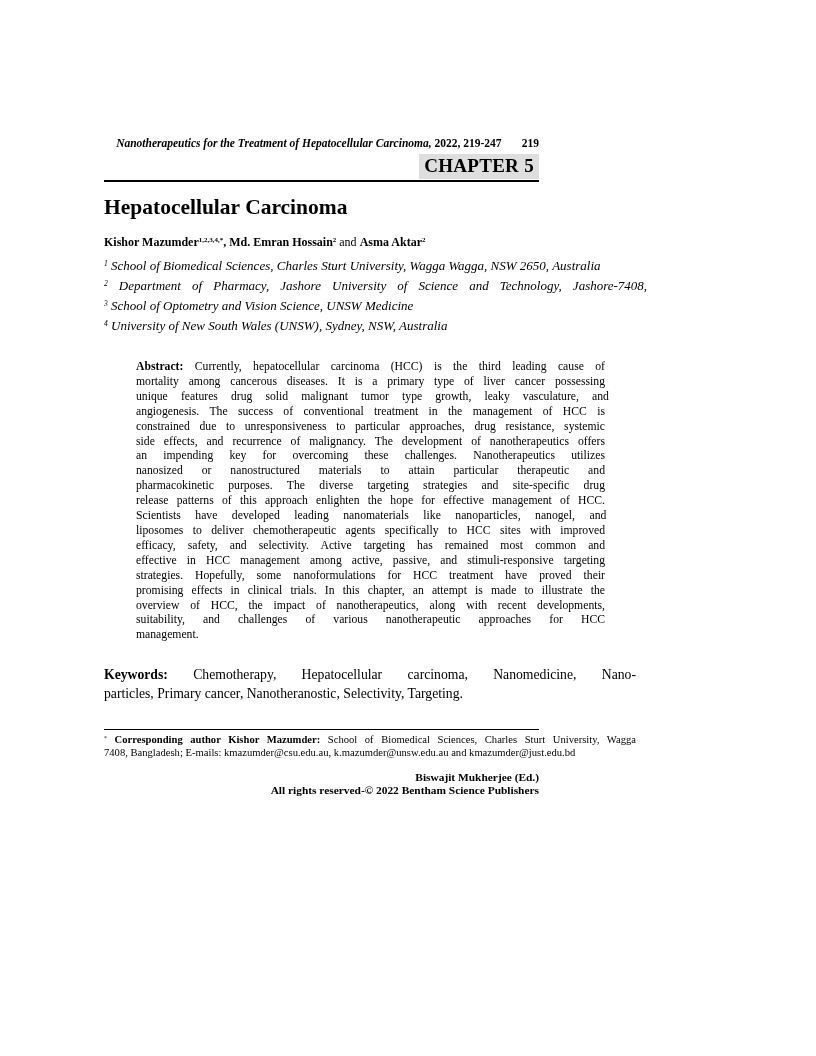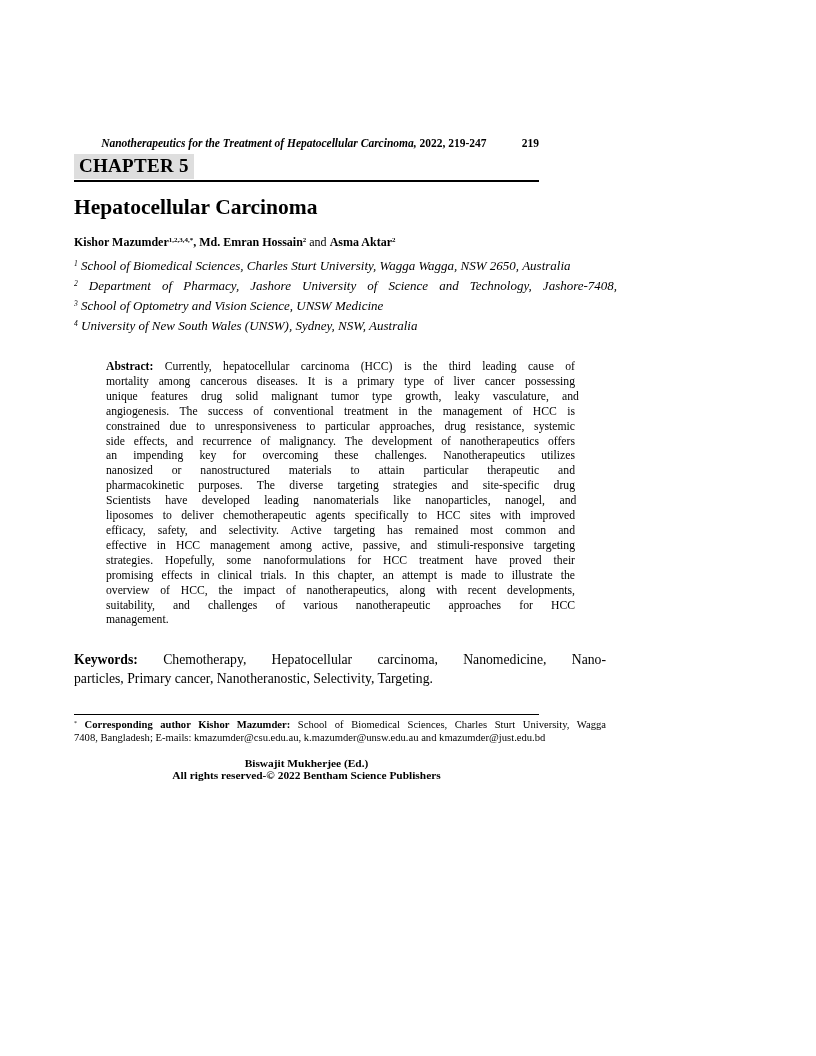--- a/index.html
+++ b/index.html
@@ -1,58 +1,58 @@
 <!DOCTYPE html>
 <html><head>
 <meta charset="utf-8">
 <style>
   html,body { margin:0; padding:0; background:#ffffff; }
   .page {
     position:relative;
     width:680px; height:1056px;
     box-sizing:border-box;
-    padding:137px 141px 0 74px;
+    padding:137px 141px 0 104px;
     background:#ffffff;
     color:#000;
     font-family:"Liberation Serif", serif;
     overflow:hidden;
   }
   .bd { font-weight:bold; }
   .it { font-style:italic; }
   sup { font-size:0.58em; line-height:0; position:relative; top:-0.45em; vertical-align:baseline; }
 
   .ln { white-space:nowrap; }
   .ln-in { display:inline; }
 
   .rhead { display:flex; align-items:baseline; font-size:11.5px; font-weight:bold; }
   .rhead-text { flex:1; text-align:center; }
   .rhead-page { margin-left:8px; }
 
-  .chapter-row { text-align:left; margin-top:5px; }
+  .chapter-row { text-align:right; margin-top:5px; }
   .chapter-chip {
     display:inline-block;
     background:#dedede;
     font-size:19px; font-weight:bold;
     padding:1px 5px 2px 5px;
     letter-spacing:0.3px;
   }
   .rule { border-bottom:2px solid #000; margin-top:1px; }
 
   .title { margin:13px 0 0 0; font-size:21.5px; font-weight:bold; line-height:25.5px; }
   .authors { margin-top:13px; font-size:12px; line-height:17px; }
   .affils { margin-top:7px; }
   .affil { font-style:italic; font-size:13px; line-height:15.5px; margin-bottom:4.5px; }
 
   .abstract { margin:27px 31px 0 32px; font-size:11.7px; line-height:14.9px; }
   .keywords { margin-top:23px; font-size:13.7px; line-height:18.7px; }
 
   .foot-rule { border-top:1.5px solid #000; margin-top:25px; }
   .footnote { margin-top:3px; font-size:10.6px; line-height:13.4px; }
 
-  .footer { margin-top:12px; text-align:center; font-weight:bold; font-size:11.4px; line-height:12.8px; }
+  .footer { margin-top:12px; text-align:right; font-weight:bold; font-size:11.4px; line-height:12.8px; }
 </style>
 </head>
 <body>
 
 <div class="page">
 
   <div class="rhead">
     <span class="rhead-text"><span class="bd it">Nanotherapeutics for the Treatment of Hepatocellular Carcinoma,</span><span class="bd"> 2022, 219-247</span></span>
     <span class="rhead-page">219</span>
   </div>
@@ -88,20 +88,21 @@
   <div class="abstract">
       <div class="ln ln-j"><span class="ln-in" style="word-spacing: 8.45px;"><span class="bd">Abstract:</span><span> Currently, hepatocellular carcinoma (HCC) is the third leading cause of</span></span></div>
       <div class="ln ln-j"><span class="ln-in" style="word-spacing: 6.87px;"><span>mortality among cancerous diseases. It is a primary type of liver cancer possessing</span></span></div>
       <div class="ln ln-j"><span class="ln-in" style="word-spacing: 10.16px;"><span>unique features drug solid malignant tumor type growth, leaky vasculature, and</span></span></div>
       <div class="ln ln-j"><span class="ln-in" style="word-spacing: 7.42px;"><span>angiogenesis. The success of conventional treatment in the management of HCC is</span></span></div>
       <div class="ln ln-j"><span class="ln-in" style="word-spacing: 6.71px;"><span>constrained due to unresponsiveness to particular approaches, drug resistance, systemic</span></span></div>
       <div class="ln ln-j"><span class="ln-in" style="word-spacing: 6.02px;"><span>side effects, and recurrence of malignancy. The development of nanotherapeutics offers</span></span></div>
       <div class="ln ln-j"><span class="ln-in" style="word-spacing: 13.31px;"><span>an impending key for overcoming these challenges. Nanotherapeutics utilizes</span></span></div>
       <div class="ln ln-j"><span class="ln-in" style="word-spacing: 16.03px;"><span>nanosized or nanostructured materials to attain particular therapeutic and</span></span></div>
       <div class="ln ln-j"><span class="ln-in" style="word-spacing: 11.42px;"><span>pharmacokinetic purposes. The diverse targeting strategies and site-specific drug</span></span></div>
+      <div class="ln ln-j"><span class="ln-in" style="word-spacing: 5.32px;"><span>release patterns of this approach enlighten the hope for effective management of HCC.</span></span></div>
       <div class="ln ln-j"><span class="ln-in" style="word-spacing: 11.57px;"><span>Scientists have developed leading nanomaterials like nanoparticles, nanogel, and</span></span></div>
       <div class="ln ln-j"><span class="ln-in" style="word-spacing: 6.46px;"><span>liposomes to deliver chemotherapeutic agents specifically to HCC sites with improved</span></span></div>
       <div class="ln ln-j"><span class="ln-in" style="word-spacing: 9.17px;"><span>efficacy, safety, and selectivity. Active targeting has remained most common and</span></span></div>
       <div class="ln ln-j"><span class="ln-in" style="word-spacing: 7.19px;"><span>effective in HCC management among active, passive, and stimuli-responsive targeting</span></span></div>
       <div class="ln ln-j"><span class="ln-in" style="word-spacing: 9.03px;"><span>strategies. Hopefully, some nanoformulations for HCC treatment have proved their</span></span></div>
       <div class="ln ln-j"><span class="ln-in" style="word-spacing: 5.22px;"><span>promising effects in clinical trials. In this chapter, an attempt is made to illustrate the</span></span></div>
       <div class="ln ln-j"><span class="ln-in" style="word-spacing: 7.85px; margin-top: 48px;"><span>overview of HCC, the impact of nanotherapeutics, along with recent developments,</span></span></div>
       <div class="ln ln-j"><span class="ln-in" style="word-spacing: 15.19px;"><span>suitability, and challenges of various nanotherapeutic approaches for HCC</span></span></div>
       <div class="ln"><span class="ln-in"><span>management.</span></span></div>
     </div>

